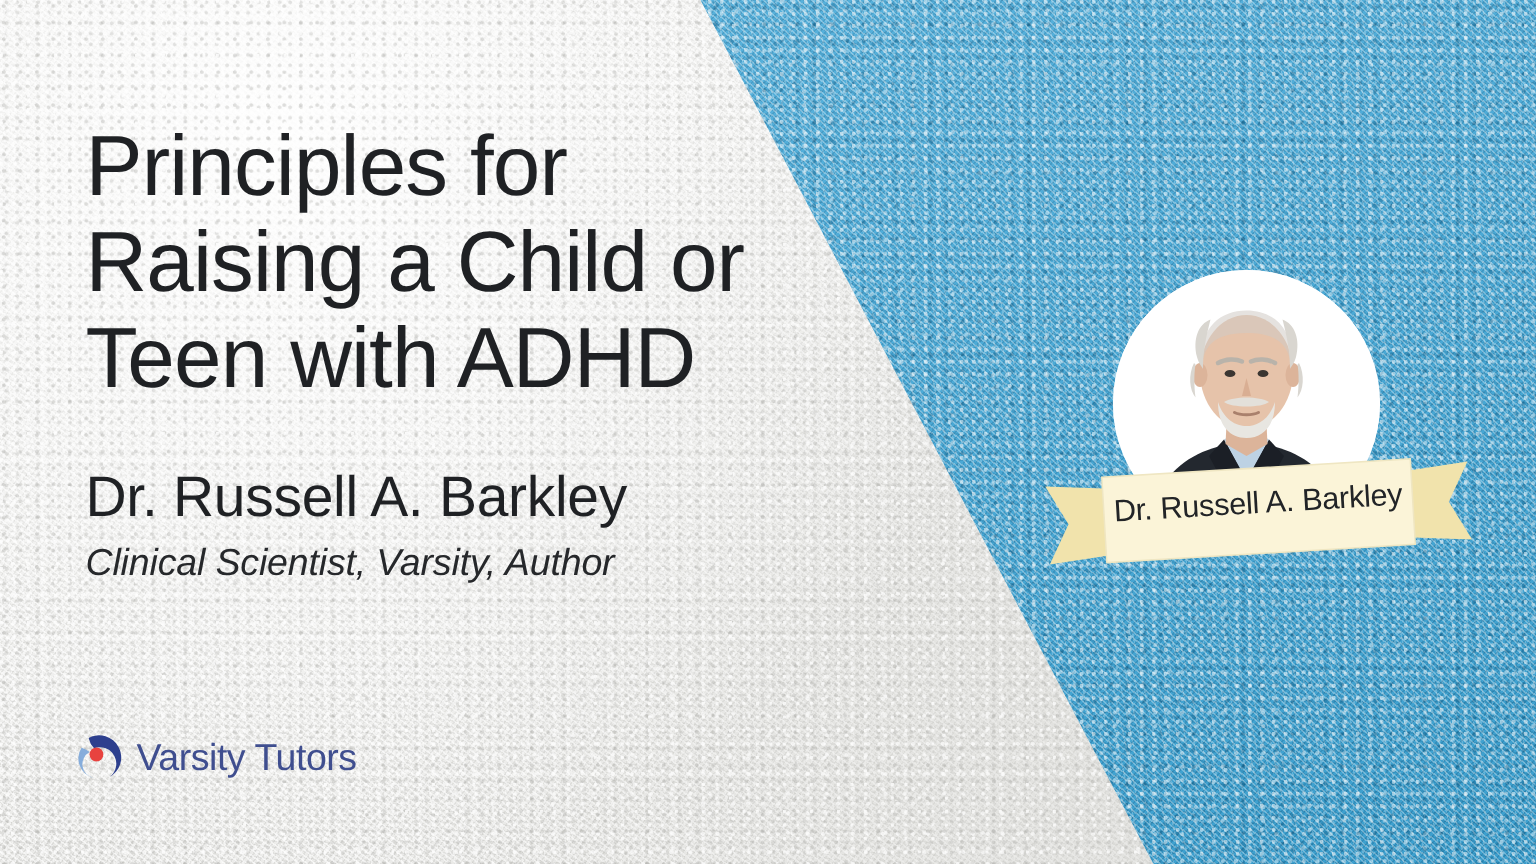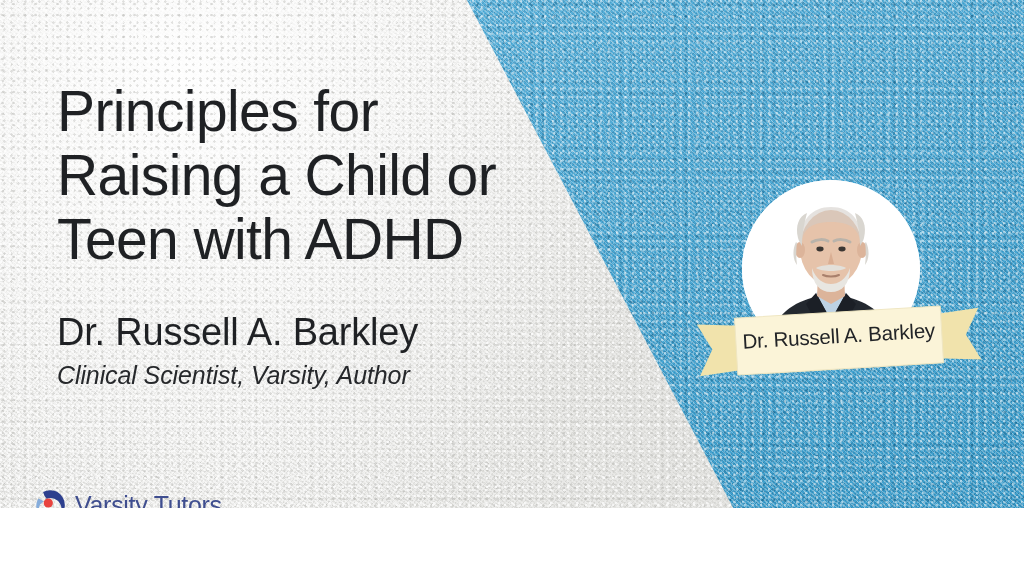--- a/index.html
+++ b/index.html
@@ -6,21 +6,21 @@
   html, body {
     margin: 0;
     padding: 0;
     background: #ffffff;
   }
   * { box-sizing: border-box; }
 
   .slide {
     position: relative;
     width: 1024px;
-    height: 508px;
+    height: 576px;
     overflow: hidden;
     font-family: "Liberation Sans", sans-serif;
     background: #86efac;
   }
 
   
   .bg-paper {
     position: absolute;
     inset: 0;
     background-color: #ebebe9;
@@ -103,21 +103,21 @@
     font-size: 25px;
     font-style: italic;
     font-weight: 400;
     letter-spacing: -0.1px;
     color: #26282b;
   }
 
   
   .logo {
     position: absolute;
-    left: 34px;
+    left: 50px;
     top: 489px;
     display: flex;
     align-items: center;
     gap: 9px;
   }
   .logo-mark { width: 32px; height: 32px; display: block; flex: 0 0 auto; }
   .logo-text {
     font-size: 25px;
     font-weight: 400;
     letter-spacing: -0.3px;

